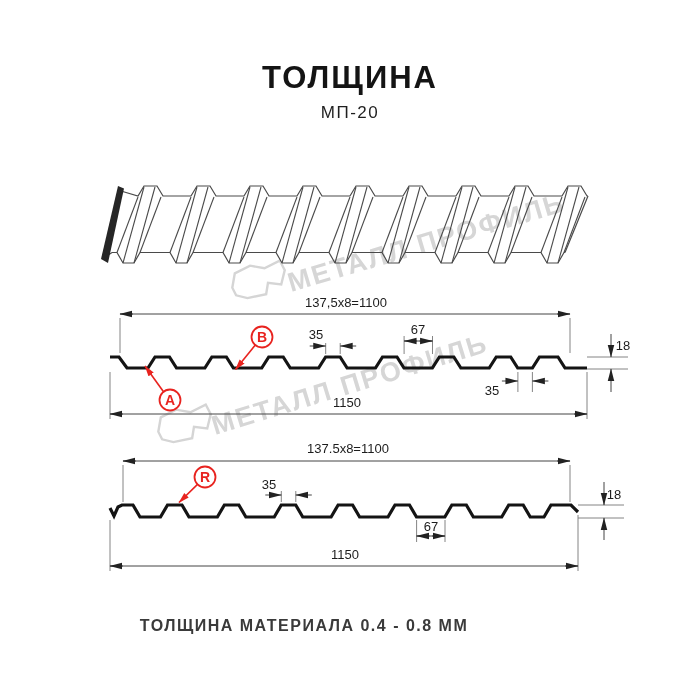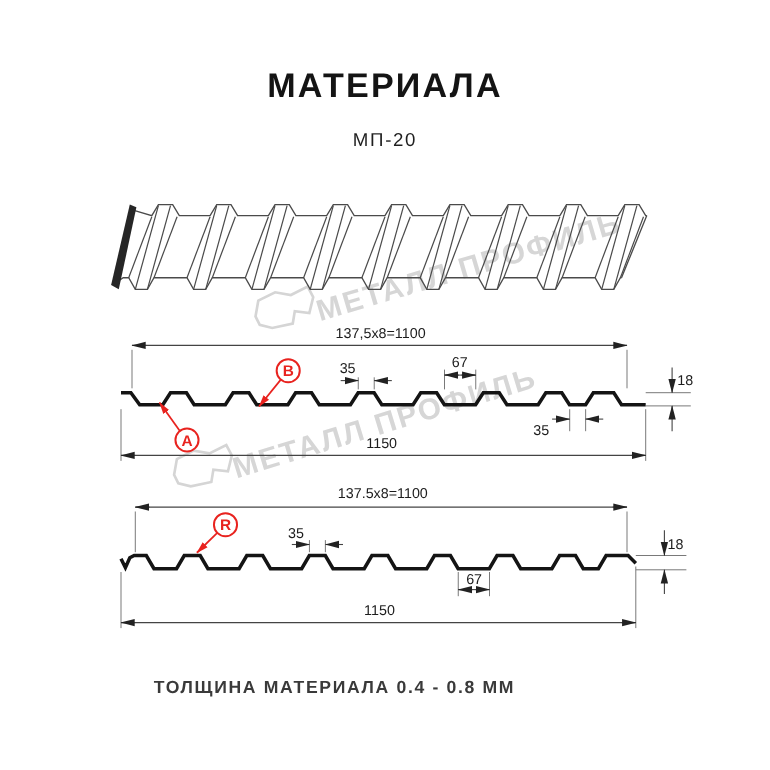--- a/index.html
+++ b/index.html
@@ -1,34 +1,34 @@
 <!DOCTYPE html>
 <html><head>
 <meta charset="utf-8">
 <style>
   html,body{margin:0;padding:0;background:#fff;}
   .page{position:relative;width:700px;height:700px;background:#ffffff;overflow:hidden;
         font-family:"Liberation Sans",sans-serif;}
   .hdr{position:absolute;left:0;top:60px;width:700px;text-align:center;}
   .title{font-size:31px;font-weight:900;letter-spacing:2px;color:#141414;margin:0;}
-  .subtitle{font-size:17px;font-weight:500;letter-spacing:1.5px;color:#1f1f1f;margin-top:22px;}
+  .subtitle{font-size:17px;font-weight:500;letter-spacing:1.5px;color:#1f1f1f;margin-top:7px;}
   .ftr{position:absolute;left:0;top:617px;width:608px;text-align:center;
        font-size:16px;font-weight:700;letter-spacing:1.5px;color:#3a3a3a;}
   svg{position:absolute;left:0;top:0;}
   svg text.dim{font-family:"Liberation Sans",sans-serif;font-size:13px;fill:#1d1d1d;}
   svg text.mark{font-family:"Liberation Sans",sans-serif;font-size:14px;font-weight:bold;}
   svg text.wm{font-family:"Liberation Sans",sans-serif;font-size:27px;font-weight:bold;letter-spacing:2px;}
 </style>
 </head>
 <body>
 
 <div class="page">
 
   <div class="hdr">
-    <div class="title">МАТЕРИАЛА</div>
+    <div class="title">ТОЛЩИНА</div>
     <div class="subtitle">МП-20</div>
   </div>
 
   <svg width="700" height="700" viewBox="0 0 700 700">
     <defs>
       <marker id="ah" viewBox="0 0 12 8" refX="11.5" refY="4" markerWidth="13" markerHeight="9" orient="auto" markerUnits="userSpaceOnUse">
         <path d="M12,4 L0,0.9 L0,7.1 Z" fill="#222"></path>
       </marker>
       <marker id="ahr" viewBox="0 0 10 7" refX="9.5" refY="3.5" markerWidth="11" markerHeight="8" orient="auto" markerUnits="userSpaceOnUse">
         <path d="M10,3.5 L0,0.6 L0,6.4 Z" fill="#e8231f"></path>

